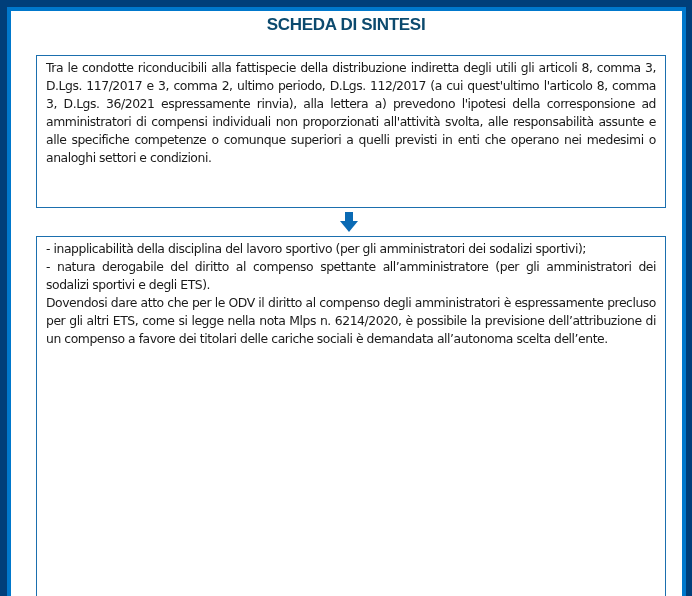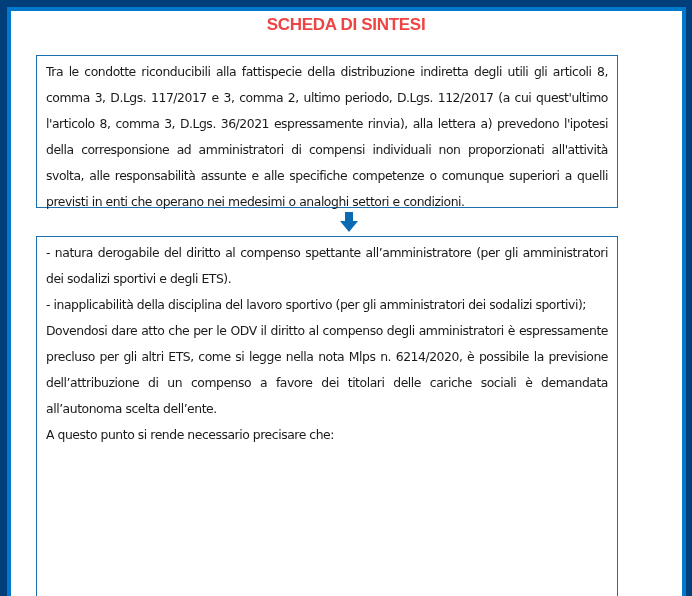--- a/index.html
+++ b/index.html
@@ -27,38 +27,38 @@
     .frame-inner {
       position: absolute;
       left: 4px; top: 4px; right: 4px; bottom: 0;
       background: #ffffff;
     }
     .title {
       position: absolute;
       left: 0; right: 0;
       top: 15px;
       text-align: center;
-      color: #ef4444;
+      color: #0c4a6e;
       font-family: "Liberation Sans", sans-serif;
       font-weight: bold;
       font-size: 17px;
       letter-spacing: -0.3px;
     }
     .box {
       position: absolute;
       left: 36px;
-      width: 582px;
+      width: 630px;
       box-sizing: border-box;
       border: 1px solid #1b6fae;
       background: #ffffff;
       padding: 3px 9px 0 9px;
       color: #1a1a1a;
       font-family: "DejaVu Sans", sans-serif;
       font-size: 12.4px;
-      line-height: 26px;
+      line-height: 18px;
     }
     .box p {
       margin: 0;
       text-align: justify;
       letter-spacing: -0.45px;
     }
     .box1 {
       top: 55px;
       height: 153px;
     }
@@ -86,17 +86,16 @@
 <div class="box box1">
   <p>Tra le condotte riconducibili alla fattispecie della distribuzione indiretta degli utili gli articoli 8, comma 3, D.Lgs. 117/2017 e 3, comma 2, ultimo periodo, D.Lgs. 112/2017 (a cui quest'ultimo l'articolo 8, comma 3, D.Lgs. 36/2021 espressamente rinvia), alla lettera a) prevedono l'ipotesi della corresponsione ad amministratori di compensi individuali non proporzionati all'attività svolta, alle responsabilità assunte e alle specifiche competenze o comunque superiori a quelli previsti in enti che operano nei medesimi o analoghi settori e condizioni.</p>
 </div>
 
 <svg class="arrow" viewBox="0 0 18 20">
   <rect x="5" y="0" width="8" height="10" fill="#0a6ab4"></rect>
   <polygon points="0,9 18,9 9,20" fill="#0a6ab4"></polygon>
 </svg>
 
 <div class="box box2">
+  <p>- inapplicabilità della disciplina del lavoro sportivo (per gli amministratori dei sodalizi sportivi);</p>
   <p>- natura derogabile del diritto al compenso spettante all’amministratore (per gli amministratori dei sodalizi sportivi e degli ETS).</p>
-  <p>- inapplicabilità della disciplina del lavoro sportivo (per gli amministratori dei sodalizi sportivi);</p>
   <p>Dovendosi dare atto che per le ODV il diritto al compenso degli amministratori è espressamente precluso per gli altri ETS, come si legge nella nota Mlps n. 6214/2020, è possibile la previsione dell’attribuzione di un compenso a favore dei titolari delle cariche sociali è demandata all’autonoma scelta dell’ente.</p>
-  <p>A questo punto si rende necessario precisare che:</p>
 </div>
 
 </body></html>

